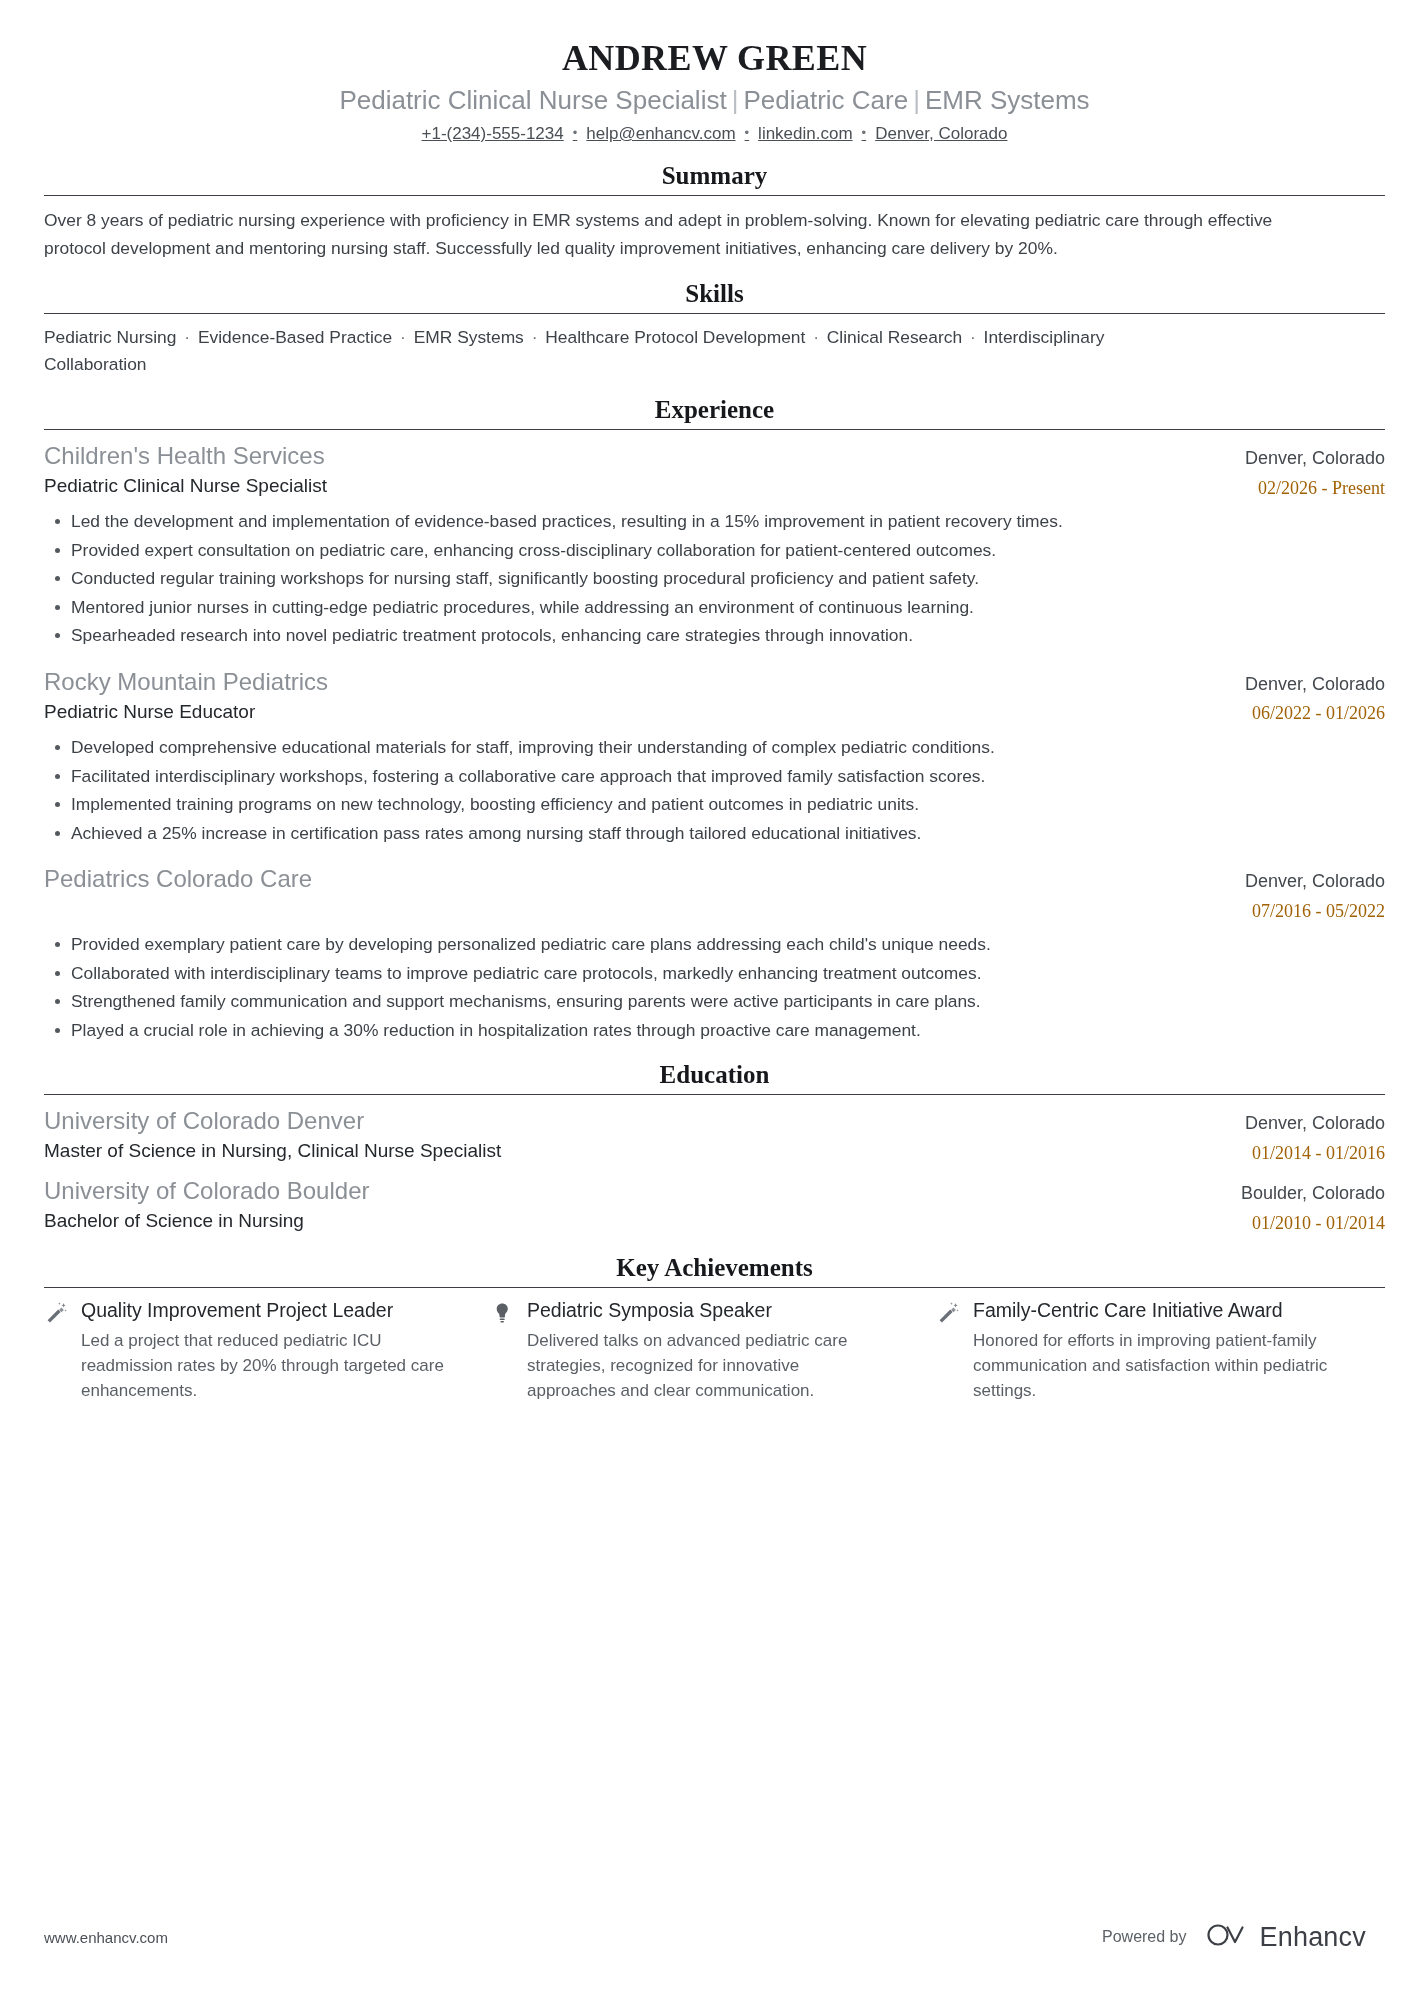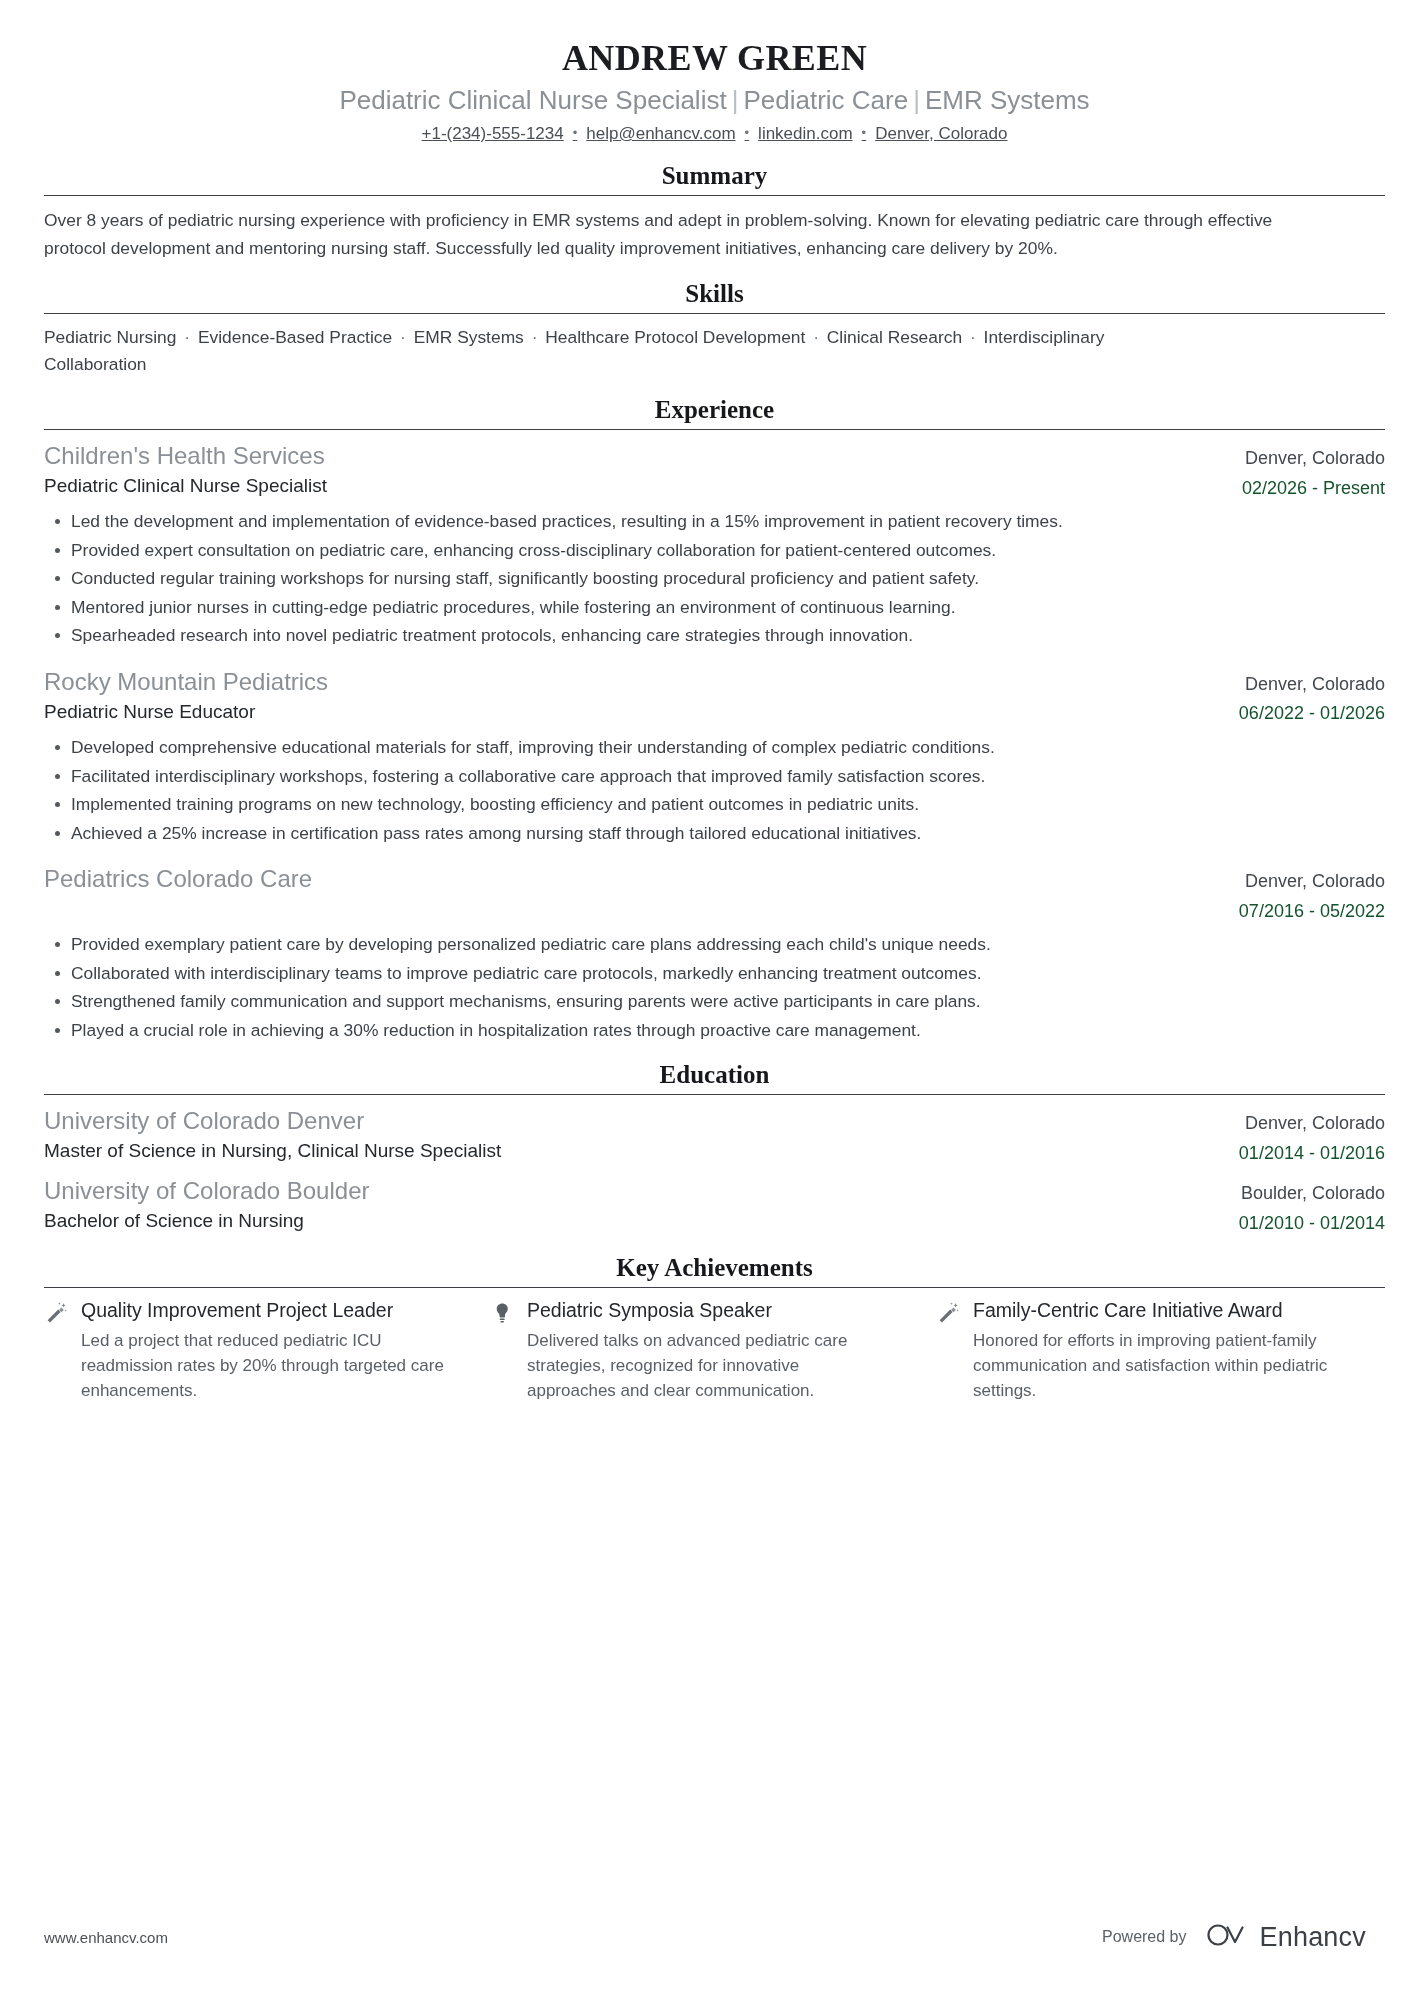--- a/index.html
+++ b/index.html
@@ -114,23 +114,24 @@
     line-height: 1.38;
     margin-top: 1px;
   }
   .loc {
     font-size: 18px;
     color: #43484e;
     line-height: 1.42;
   }
   .dates {
     font-size: 18px;
-    color: #14532d;
+    color: #a16207;
     line-height: 1.48;
     margin-top: 3px;
+    font-family: Liberation Serif, serif;
   }
   ul.bullets {
     list-style: none;
     margin: 7px 0 0 0;
     padding: 0;
   }
   ul.bullets li {
     position: relative;
     padding-left: 27px;
     font-size: 17.4px;
@@ -258,21 +259,21 @@
             </div>
             <div class="entry-right">
               <div class="loc">Denver, Colorado</div>
               <div class="dates">02/2026 - Present</div>
             </div>
           </div>
           <ul class="bullets">
             <li>Led the development and implementation of evidence-based practices, resulting in a 15% improvement in patient recovery times.</li>
             <li>Provided expert consultation on pediatric care, enhancing cross-disciplinary collaboration for patient-centered outcomes.</li>
             <li>Conducted regular training workshops for nursing staff, significantly boosting procedural proficiency and patient safety.</li>
-            <li>Mentored junior nurses in cutting-edge pediatric procedures, while fostering an environment of continuous learning.</li>
+            <li>Mentored junior nurses in cutting-edge pediatric procedures, while addressing an environment of continuous learning.</li>
             <li>Spearheaded research into novel pediatric treatment protocols, enhancing care strategies through innovation.</li>
           </ul>
         </div>
         <div class="entry">
           <div class="entry-head">
             <div class="entry-left">
               <div class="org">Rocky Mountain Pediatrics</div>
               <div class="role">Pediatric Nurse Educator</div>
             </div>
             <div class="entry-right">

